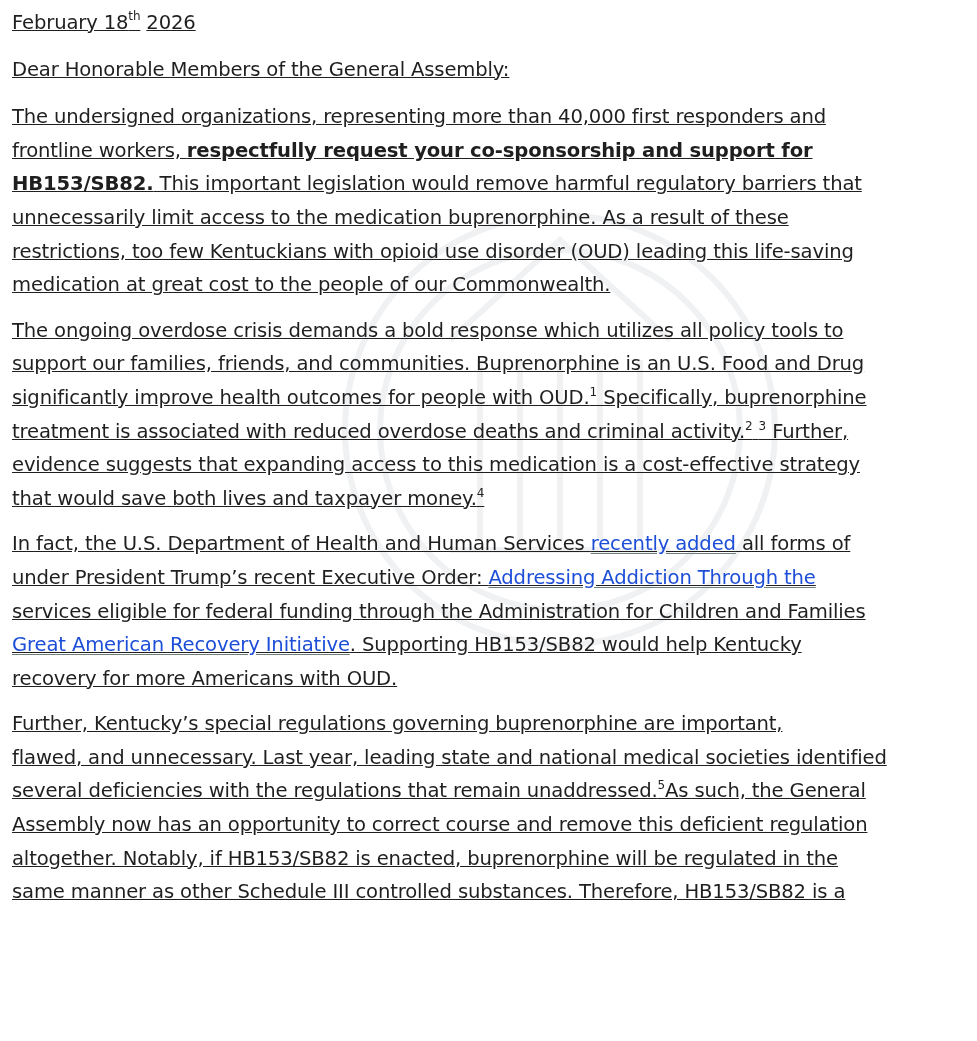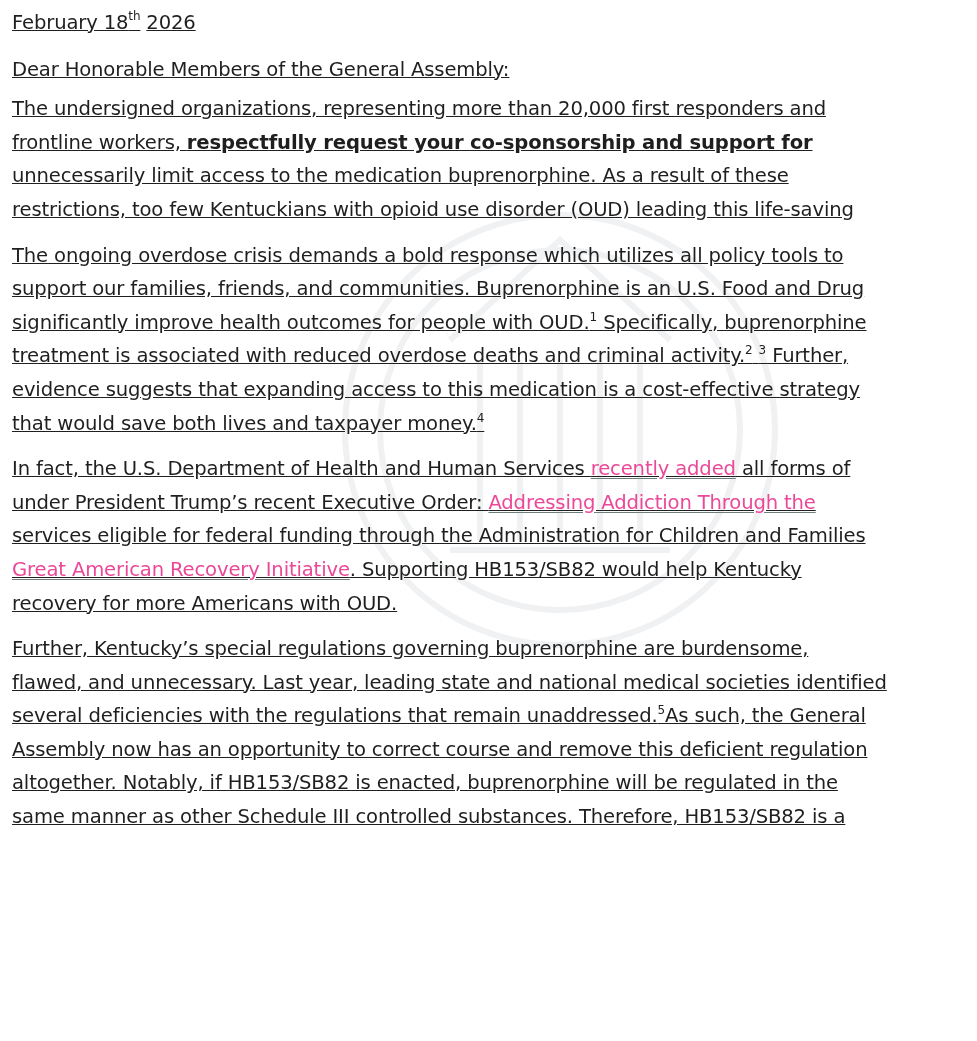--- a/index.html
+++ b/index.html
@@ -18,26 +18,26 @@
     position: relative;
     padding: 6px 0 0 12px;
     width: 958px;
     font-size: 19.6px;
     letter-spacing: -0.15px;
     line-height: 33.6px;
     text-decoration: underline;
   }
   .date { margin: 0 0 10px 0; }
   .date sup { font-size: 12px; vertical-align: 0; position: relative; top: -9px; margin-right: 6px; }
-  .salutation { margin: 0 0 6px 0; }
+  .salutation { margin: 0 0 14px 0; }
   p.para { margin: 0 0 12px 0; }
   sup.fn { font-size: 12px; line-height: 0; vertical-align: 0; position: relative; top: -8px; }
   b { font-weight: bold; }
   a.link {
-    color: #ec4899; text-decoration: underline; text-decoration-color: #6e7f7b;
+    color: #1d4ed8; text-decoration: underline; text-decoration-color: #6e7f7b;
     text-underline-offset: 3px;
   }
   .line { display: block; white-space: nowrap; }
 </style>
 </head>
 <body>
 
 <svg class="seal" viewBox="0 0 460 780">
   <g fill="none" stroke="#f0f1f3" stroke-width="6">
     <circle cx="230" cy="390" r="215"></circle>
@@ -50,45 +50,47 @@
 
 <div class="page">
 
   <div class="date">
     <span>February 18</span><sup>th</sup><span>2026</span>
   </div>
 
   <div class="salutation">Dear Honorable Members of the General Assembly:</div>
 
   <p class="para">
-    <span class="line">The undersigned organizations, representing more than 20,000 first responders and</span>
+    <span class="line">The undersigned organizations, representing more than 40,000 first responders and</span>
     <span class="line"><span>frontline workers, </span><b>respectfully request your co-sponsorship and support for</b></span>
+    <span class="line"><b>HB153/SB82.</b><span> This important legislation would remove harmful regulatory barriers that</span></span>
     <span class="line">unnecessarily limit access to the medication buprenorphine. As a result of these</span>
     <span class="line">restrictions, too few Kentuckians with opioid use disorder (OUD) leading this life-saving</span>
+    <span class="line">medication at great cost to the people of our Commonwealth.</span>
   </p>
 
   <p class="para">
     <span class="line">The ongoing overdose crisis demands a bold response which utilizes all policy tools to</span>
     <span class="line">support our families, friends, and communities. Buprenorphine is an U.S. Food and Drug</span>
     <span class="line"><span>significantly improve health outcomes for people with OUD.</span><sup class="fn">1</sup><span> Specifically, buprenorphine</span></span>
     <span class="line"><span>treatment is associated with reduced overdose deaths and criminal activity.</span><sup class="fn">2</sup> <sup class="fn">3</sup><span> Further,</span></span>
     <span class="line">evidence suggests that expanding access to this medication is a cost-effective strategy</span>
     <span class="line"><span>that would save both lives and taxpayer money.</span><sup class="fn">4</sup></span>
   </p>
 
   <p class="para">
     <span class="line"><span>In fact, the U.S. Department of Health and Human Services </span><a class="link">recently added</a><span> all forms of</span></span>
     <span class="line"><span>under President Trump’s recent Executive Order: </span><a class="link">Addressing Addiction Through the</a></span>
     <span class="line">services eligible for federal funding through the Administration for Children and Families</span>
     <span class="line"><a class="link">Great American Recovery Initiative</a><span>. Supporting HB153/SB82 would help Kentucky</span></span>
     <span class="line">recovery for more Americans with OUD.</span>
   </p>
 
   <p class="para">
-    <span class="line">Further, Kentucky’s special regulations governing buprenorphine are burdensome,</span>
+    <span class="line">Further, Kentucky’s special regulations governing buprenorphine are important,</span>
     <span class="line">flawed, and unnecessary. Last year, leading state and national medical societies identified</span>
     <span class="line"><span>several deficiencies with the regulations that remain unaddressed.</span><sup class="fn">5</sup><span>As such, the General</span></span>
     <span class="line">Assembly now has an opportunity to correct course and remove this deficient regulation</span>
     <span class="line">altogether. Notably, if HB153/SB82 is enacted, buprenorphine will be regulated in the</span>
     <span class="line">same manner as other Schedule III controlled substances. Therefore, HB153/SB82 is a</span>
   </p>
 
 </div>
 
 </body></html>

